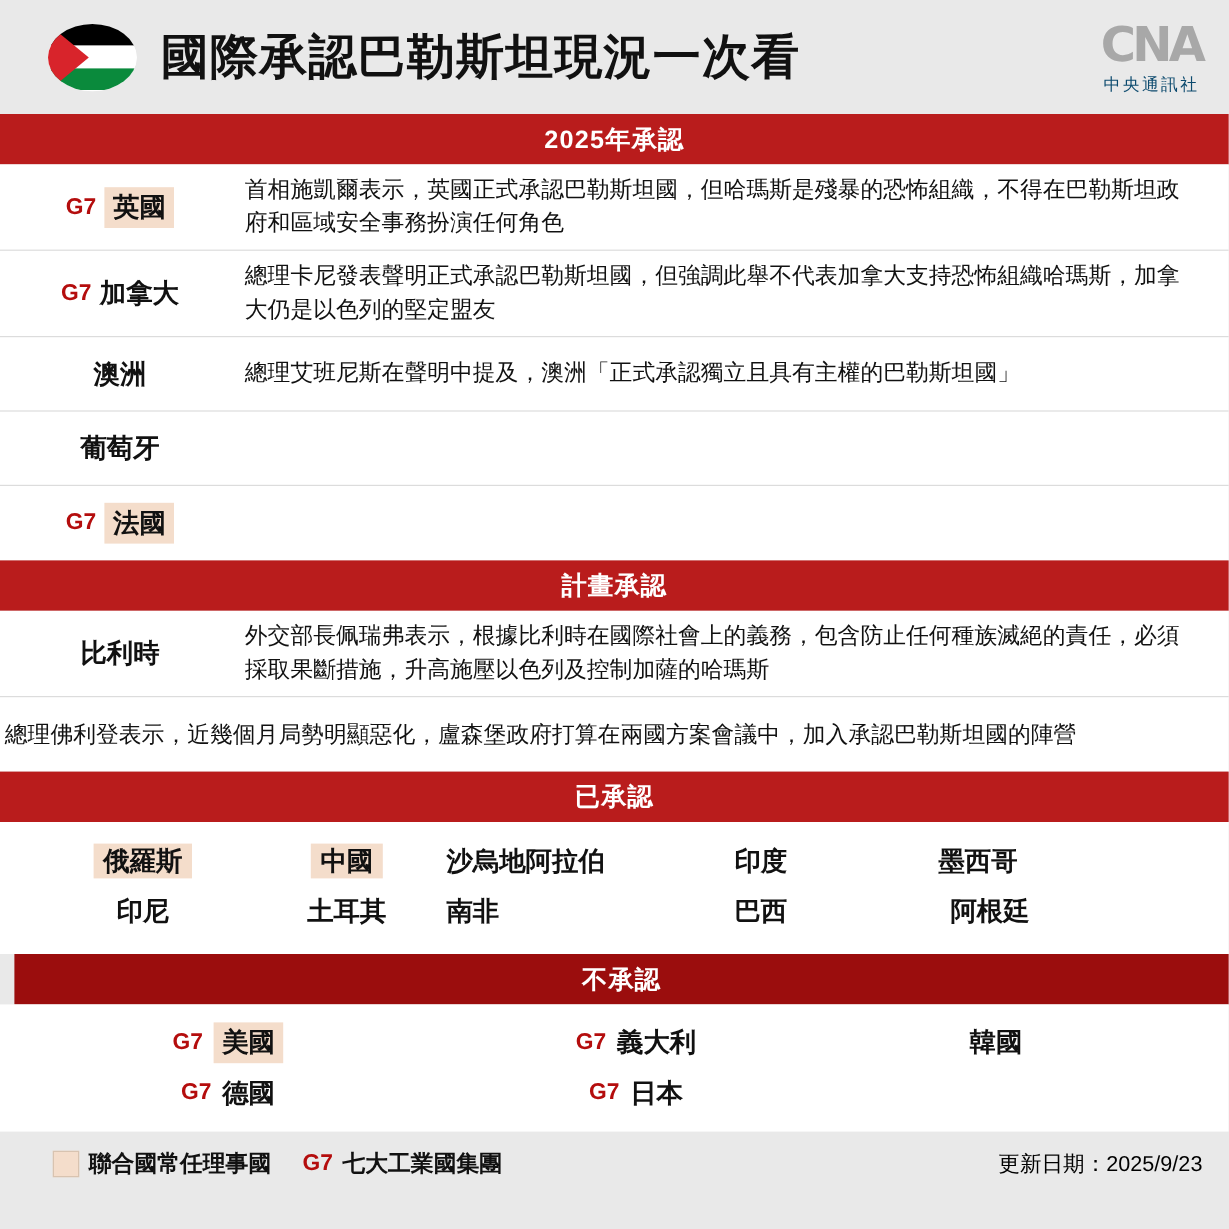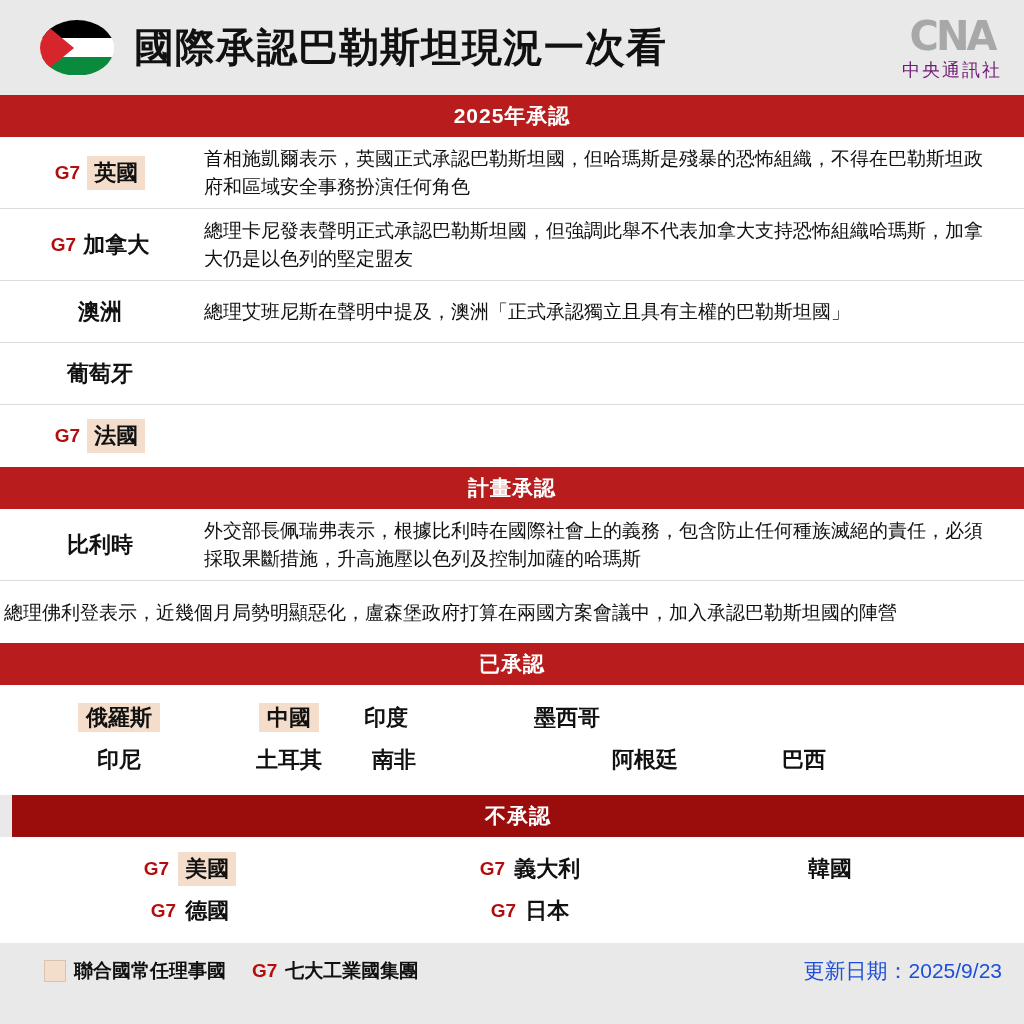--- a/index.html
+++ b/index.html
@@ -71,24 +71,24 @@
     line-height: 1;
   }
   .logo .cna {
     font-size: 40px;
     font-weight: bold;
     letter-spacing: -3px;
     font-family: "DejaVu Sans", sans-serif;
     color: #a8a8a8;
   }
   .logo .cna-cn {
-    font-size: 18px;
+    font-size: 14px;
     letter-spacing: 2px;
     margin-top: 5px;
-    color: #701a75;
+    color: #0c4a6e;
   }
 
   
   .bar {
     background: #b91c1c;
     color: #fff;
     text-align: center;
     font-size: 21px;
     font-weight: bold;
     padding: 7px 0;
@@ -207,22 +207,22 @@
   }
   .legend-item {
     display: flex;
     align-items: center;
     margin-right: 26px;
     font-weight: bold;
   }
   .legend-item .g7 { margin-right: 8px; }
   .update {
     margin-left: auto;
-    font-size: 21px;
-    color: #1d4ed8;
+    font-size: 18px;
+    color: #000000;
     text-align: center;
   }
 </style>
 </head>
 <body>
 
 <div class="page">
 
   <div class="header">
     <div class="flag">
@@ -286,29 +286,30 @@
     <div class="row">
       <div class="desc">總理佛利登表示，近幾個月局勢明顯惡化，盧森堡政府打算在兩國方案會議中，加入承認巴勒斯坦國的陣營</div>
     </div>
   </div>
 
   <div class="bar">已承認</div>
   <div class="grid">
     <div class="grid-row">
       <div class="grid-cell gc1"><span class="hl">俄羅斯</span></div>
       <div class="grid-cell gc2"><span class="hl">中國</span></div>
+      <div class="grid-cell gc3"><span>沙烏地阿拉伯</span></div>
       <div class="grid-cell gc4"><span>印度</span></div>
       <div class="grid-cell gc5"><span>墨西哥</span></div>
     </div>
     <div class="grid-row">
       <div class="grid-cell gc1"><span>印尼</span></div>
       <div class="grid-cell gc2"><span>土耳其</span></div>
       <div class="grid-cell gc3"><span>南非</span></div>
+      <div class="grid-cell gc5"><span>巴西</span></div>
       <div class="grid-cell gc4"><span>阿根廷</span></div>
-      <div class="grid-cell gc5"><span>巴西</span></div>
     </div>
   </div>
 
   <div class="bar red">不承認</div>
   <div class="nrec">
     <div class="nrec-row">
       <div class="nrec-cell nc1">
         <span class="g7">G7</span>
         <span class="cname hl">美國</span>
       </div>

